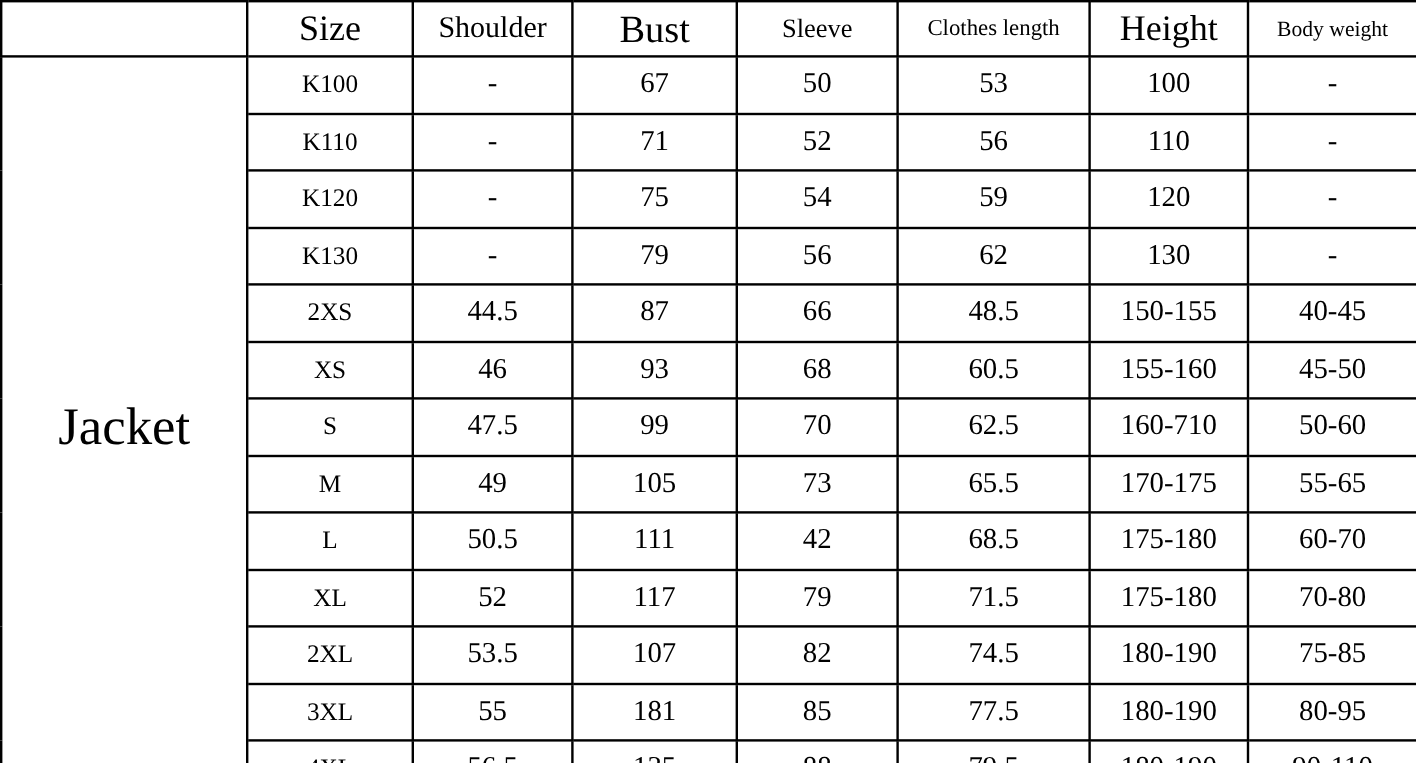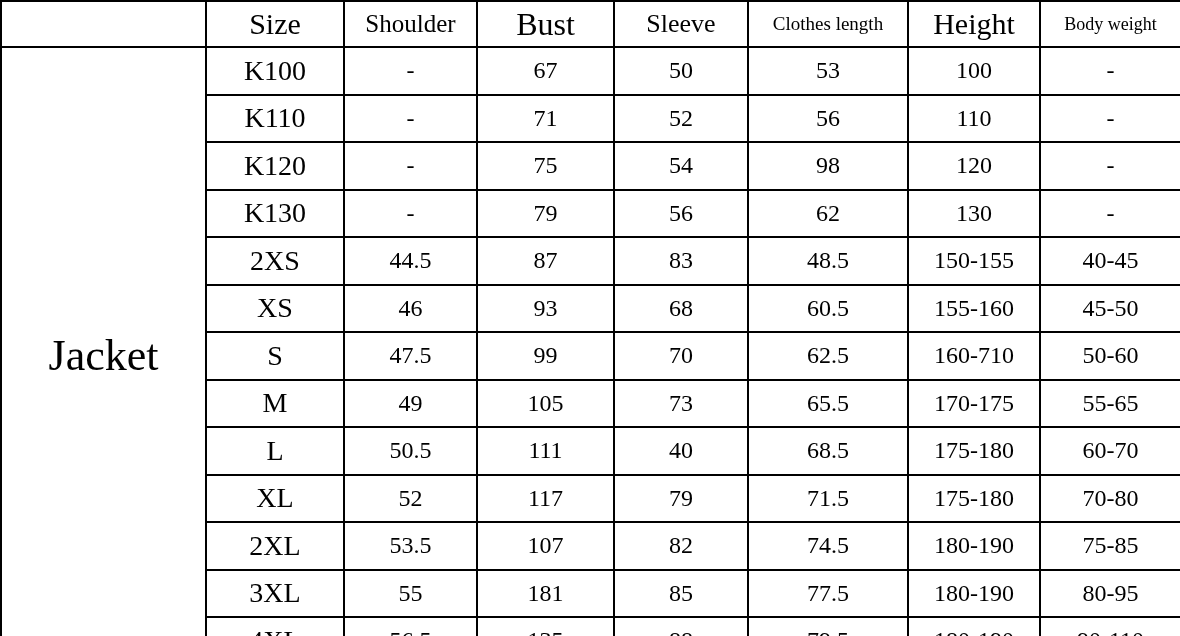--- a/index.html
+++ b/index.html
@@ -51,32 +51,32 @@
   }
   thead td {
     height: 44px;
   }
   tbody td {
     height: 45.5px;
   }
   .h-size { font-size: 30px; }
   .h-shoulder { font-size: 25px; }
   .h-bust { font-size: 32px; }
-  .h-sleeve { font-size: 26px; }
+  .h-sleeve { font-size: 22px; }
   .h-clothes { font-size: 19px; }
   .h-height { font-size: 30px; }
   .h-weight { font-size: 18px; }
 
   .cat-cell {
     font-size: 44px;
     border-top: none;
     border-left: none;
     border-bottom: none;
   }
-  .cell-size { font-size: 28px; }
+  .cell-size { font-size: 21px; }
   .cell-val { font-size: 24px; }
   .cell-dash { font-size: 24px; }
 </style>
 </head>
 <body>
 
 <div class="sheet">
   <table class="size-table">
     <colgroup>
       <col class="c-cat">
@@ -118,38 +118,38 @@
         <td class="cell-val">52</td>
         <td class="cell-val">56</td>
         <td class="cell-val">110</td>
         <td class="cell-dash">-</td>
       </tr>
       <tr>
         <td class="cell-size">K120</td>
         <td class="cell-dash">-</td>
         <td class="cell-val">75</td>
         <td class="cell-val">54</td>
-        <td class="cell-val">98</td>
+        <td class="cell-val">59</td>
         <td class="cell-val">120</td>
         <td class="cell-dash">-</td>
       </tr>
       <tr>
         <td class="cell-size">K130</td>
         <td class="cell-dash">-</td>
         <td class="cell-val">79</td>
         <td class="cell-val">56</td>
         <td class="cell-val">62</td>
         <td class="cell-val">130</td>
         <td class="cell-dash">-</td>
       </tr>
       <tr>
         <td class="cell-size">2XS</td>
         <td class="cell-val">44.5</td>
         <td class="cell-val">87</td>
-        <td class="cell-val">83</td>
+        <td class="cell-val">66</td>
         <td class="cell-val">48.5</td>
         <td class="cell-val">150-155</td>
         <td class="cell-val">40-45</td>
       </tr>
       <tr>
         <td class="cell-size">XS</td>
         <td class="cell-val">46</td>
         <td class="cell-val">93</td>
         <td class="cell-val">68</td>
         <td class="cell-val">60.5</td>
@@ -171,21 +171,21 @@
         <td class="cell-val">105</td>
         <td class="cell-val">73</td>
         <td class="cell-val">65.5</td>
         <td class="cell-val">170-175</td>
         <td class="cell-val">55-65</td>
       </tr>
       <tr>
         <td class="cell-size">L</td>
         <td class="cell-val">50.5</td>
         <td class="cell-val">111</td>
-        <td class="cell-val">40</td>
+        <td class="cell-val">42</td>
         <td class="cell-val">68.5</td>
         <td class="cell-val">175-180</td>
         <td class="cell-val">60-70</td>
       </tr>
       <tr>
         <td class="cell-size">XL</td>
         <td class="cell-val">52</td>
         <td class="cell-val">117</td>
         <td class="cell-val">79</td>
         <td class="cell-val">71.5</td>

